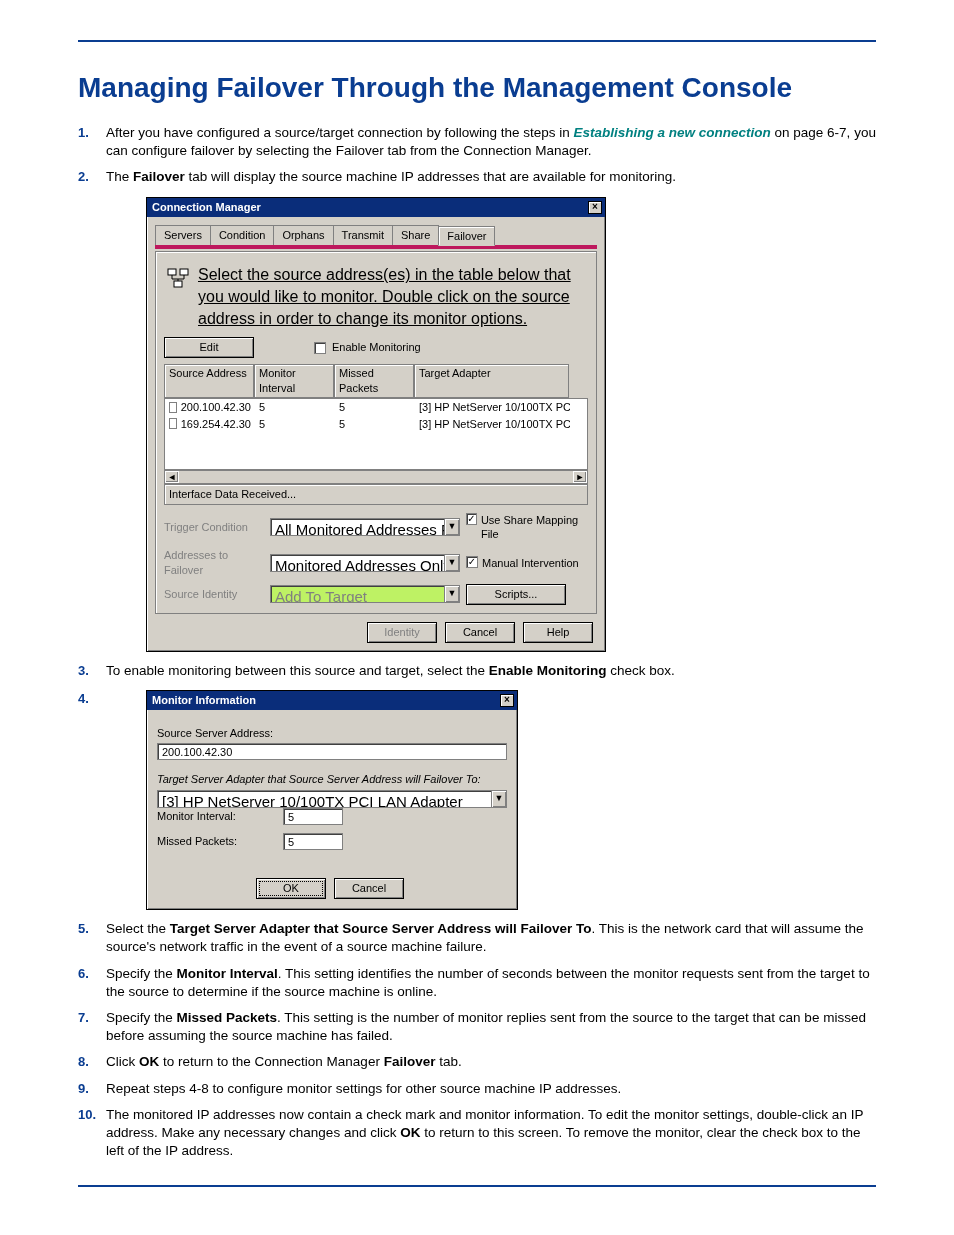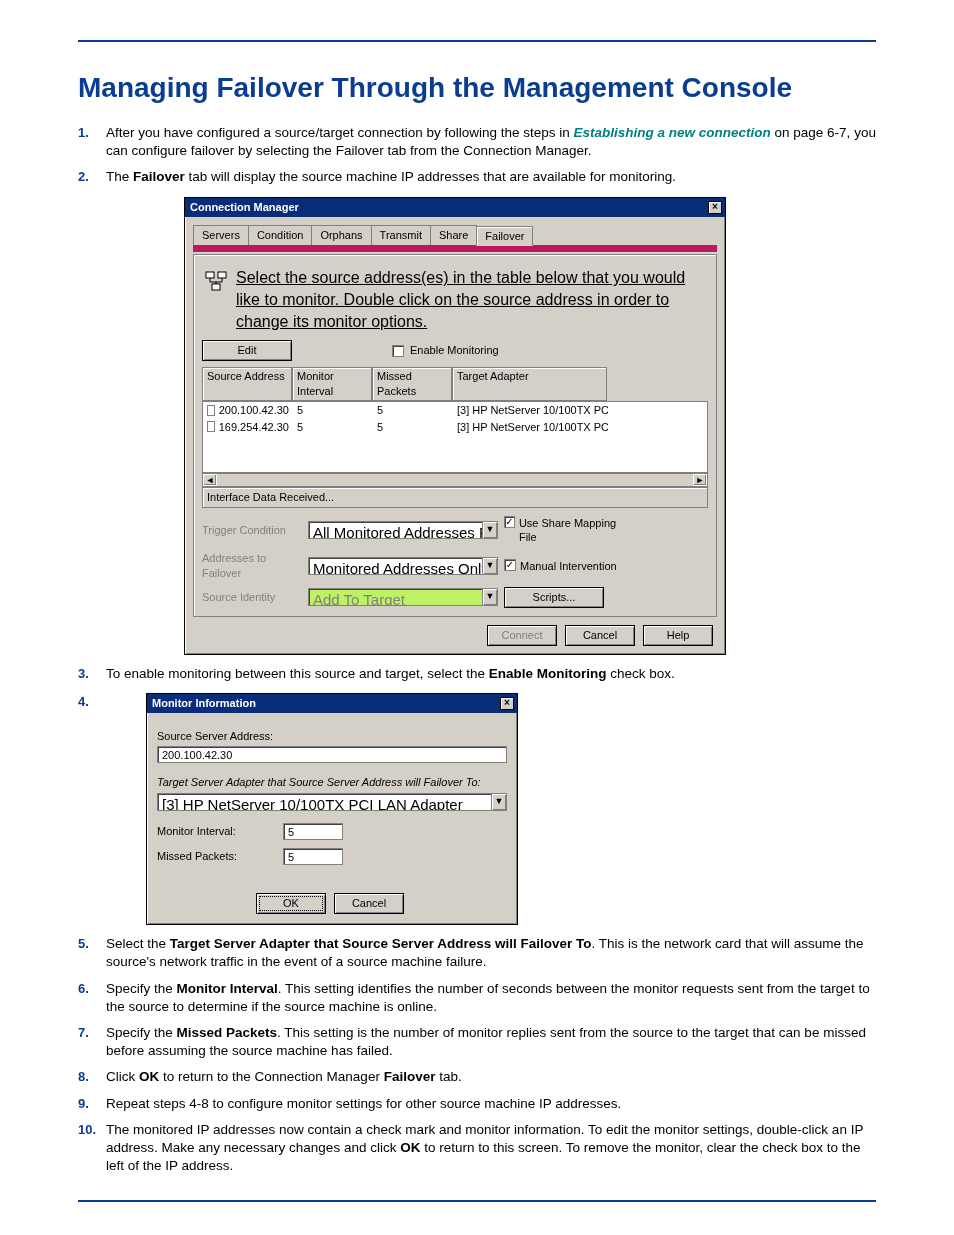--- a/index.html
+++ b/index.html
@@ -61,21 +61,21 @@
   .titlebar .close {
     background: #d4d0c8;
     border: 1px solid #000;
     box-shadow: inset 1px 1px #fff;
     width: 14px; height: 13px;
     color:#000; font-weight:bold;
     display:flex; align-items:center; justify-content:center;
     font-size:10px; line-height:1;
   }
   .win-body { padding: 8px; }
-  .tabs { display:flex; border-bottom:7px solid #be185d; margin-bottom:2px; }
+  .tabs { display:flex; border-bottom:4px solid #be185d; margin-bottom:2px; }
   .tab {
     padding: 2px 8px;
     border:1px solid #808080;
     border-bottom:none;
     background:#d4d0c8;
     margin-right:-1px;
     font-size:11px;
   }
   .tab.active {
     background:#d4d0c8;
@@ -158,41 +158,41 @@
   .btnrow { display:flex; justify-content:flex-end; gap:8px; margin-top:8px; padding-right:4px;}
 
   
   .win2 { width:372px; }
   .win2 .win-body { padding:10px; }
   .field-input {
     background:#fff; border:1px solid #808080; box-shadow: inset 1px 1px #404040;
     padding:1px 4px; font-size:11px; height:17px;
   }
   .lablight { font-size:11px; margin:6px 0 3px 0; }
-  .mi-grid { display:grid; grid-template-columns:120px 60px; gap:8px 6px; margin-top:12px; align-items:center;}
+  .mi-grid { display:grid; grid-template-columns:120px 60px; gap:8px 6px; margin-top:0; align-items:center;}
   .btn.default { box-shadow: inset 1px 1px #fff, inset -1px -1px #808080; outline:1px dotted #000; outline-offset:-4px;}
   .bottom-rule { border-top: 2px solid #0a3d91; margin-top: 24px; }
 </style>
 </head>
 <body>
 
 <div class="top-rule"></div>
 
 <h1 class="page-title">Managing Failover Through the Management Console</h1>
 
 <ol class="steps">
   <li>
     <span>After you have configured a source/target connection by following the steps in </span><span class="link-em">Establishing a new connection</span><span> on page 6-7, you can configure failover by selecting the Failover tab from the Connection Manager.</span>
   </li>
   <li>
     <span>The </span><b>Failover</b><span> tab will display the source machine IP addresses that are available for monitoring.</span>
 
     
     <div class="figure">
-      <div class="win" style="width:542px;margin-left:38px;">
+      <div class="win" style="width:460px;">
         <div class="titlebar">
           <span>Connection Manager</span>
           <span class="close">×</span>
         </div>
         <div class="win-body">
           <div class="tabs">
             <div class="tab">Servers</div>
             <div class="tab">Condition</div>
             <div class="tab">Orphans</div>
             <div class="tab">Transmit</div>
@@ -204,21 +204,21 @@
               <div class="icon">
                 <svg width="24" height="22">
                     <rect x="2" y="2" width="8" height="6" fill="#fff" stroke="#000"></rect>
                     <rect x="14" y="2" width="8" height="6" fill="#fff" stroke="#000"></rect>
                     <rect x="8" y="14" width="8" height="6" fill="#fff" stroke="#000"></rect>
                     <path d="M6 8v4h12V8M12 12v2" stroke="#000" fill="none"></path>
                   </svg>
               </div>
               <div style="font-size:16px;text-decoration:underline;">Select the source address(es) in the table below that you would like to monitor. Double click on the source address in order to change its monitor options.</div>
             </div>
-            <div class="row" style="gap:100px; margin-bottom:6px;">
+            <div class="row" style="gap:60px; margin-bottom:6px;">
               <div class="btn" style="width:90px;">Edit</div>
               <div class="row">
                 <span class="chk"></span>
                 <span>Enable Monitoring</span>
               </div>
             </div>
             <div class="listhead">
               <div>Source Address</div>
               <div>Monitor Interval</div>
               <div>Missed Packets</div>
@@ -275,21 +275,21 @@
               <div class="combo disabled">
                 <div class="val disabled">Add To Target</div>
                 <div class="drop">▼</div>
               </div>
               <div>
                 <div class="btn" style="width:100px;">Scripts...</div>
               </div>
             </div>
           </div>
           <div class="btnrow">
-            <div class="btn disabled" style="width:70px;">Connect</div>
+            <div class="btn disabled" style="width:70px;">Identity</div>
             <div class="btn" style="width:70px;">Cancel</div>
             <div class="btn" style="width:70px;">Help</div>
           </div>
         </div>
       </div>
     </div>
   </li>
 
   <li>
     <span>To enable monitoring between this source and target, select the </span><b>Enable Monitoring</b><span> check box.</span>

